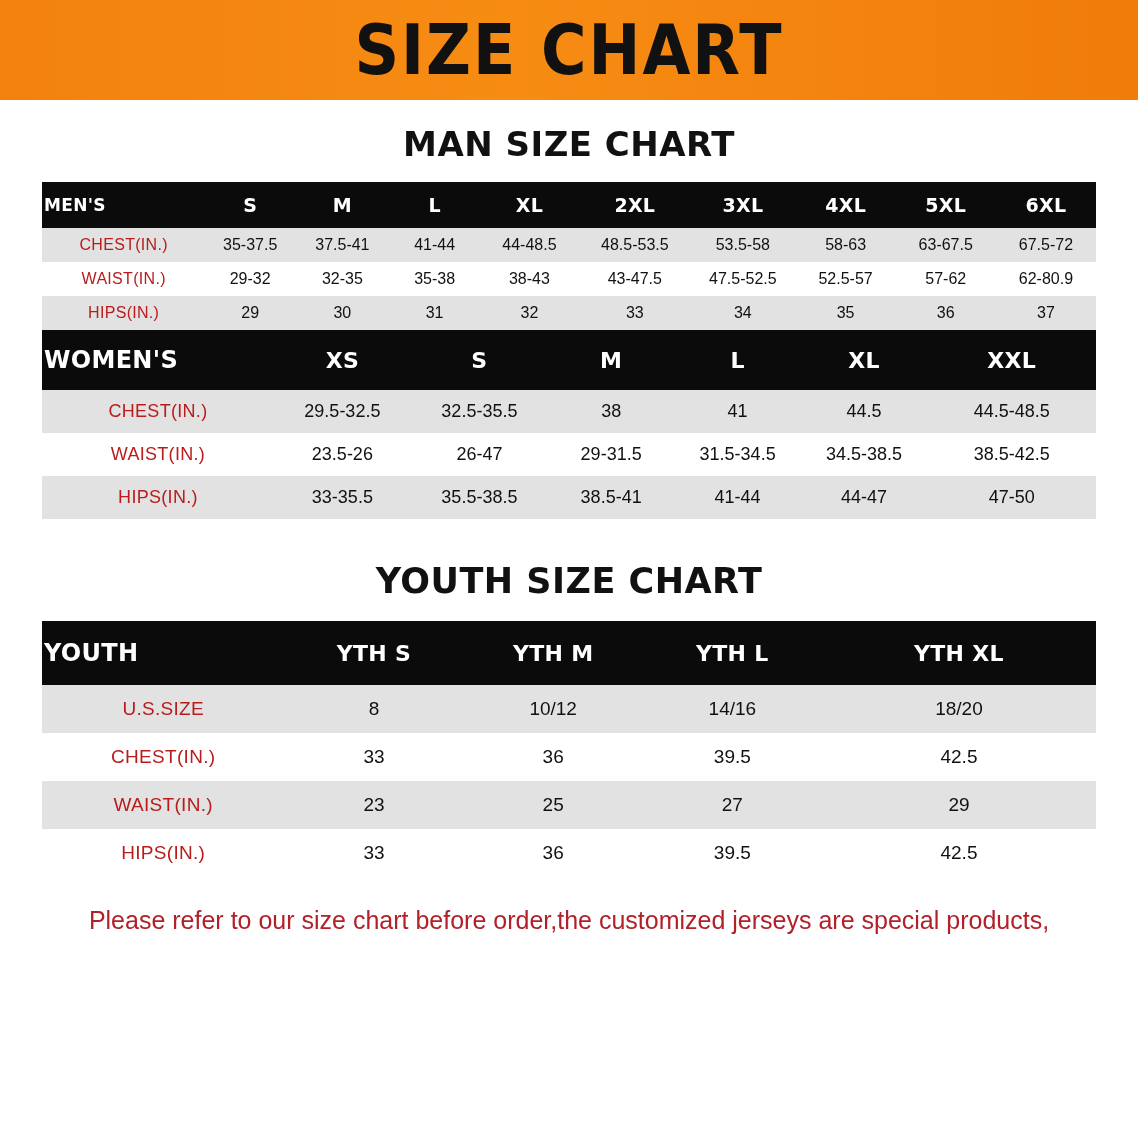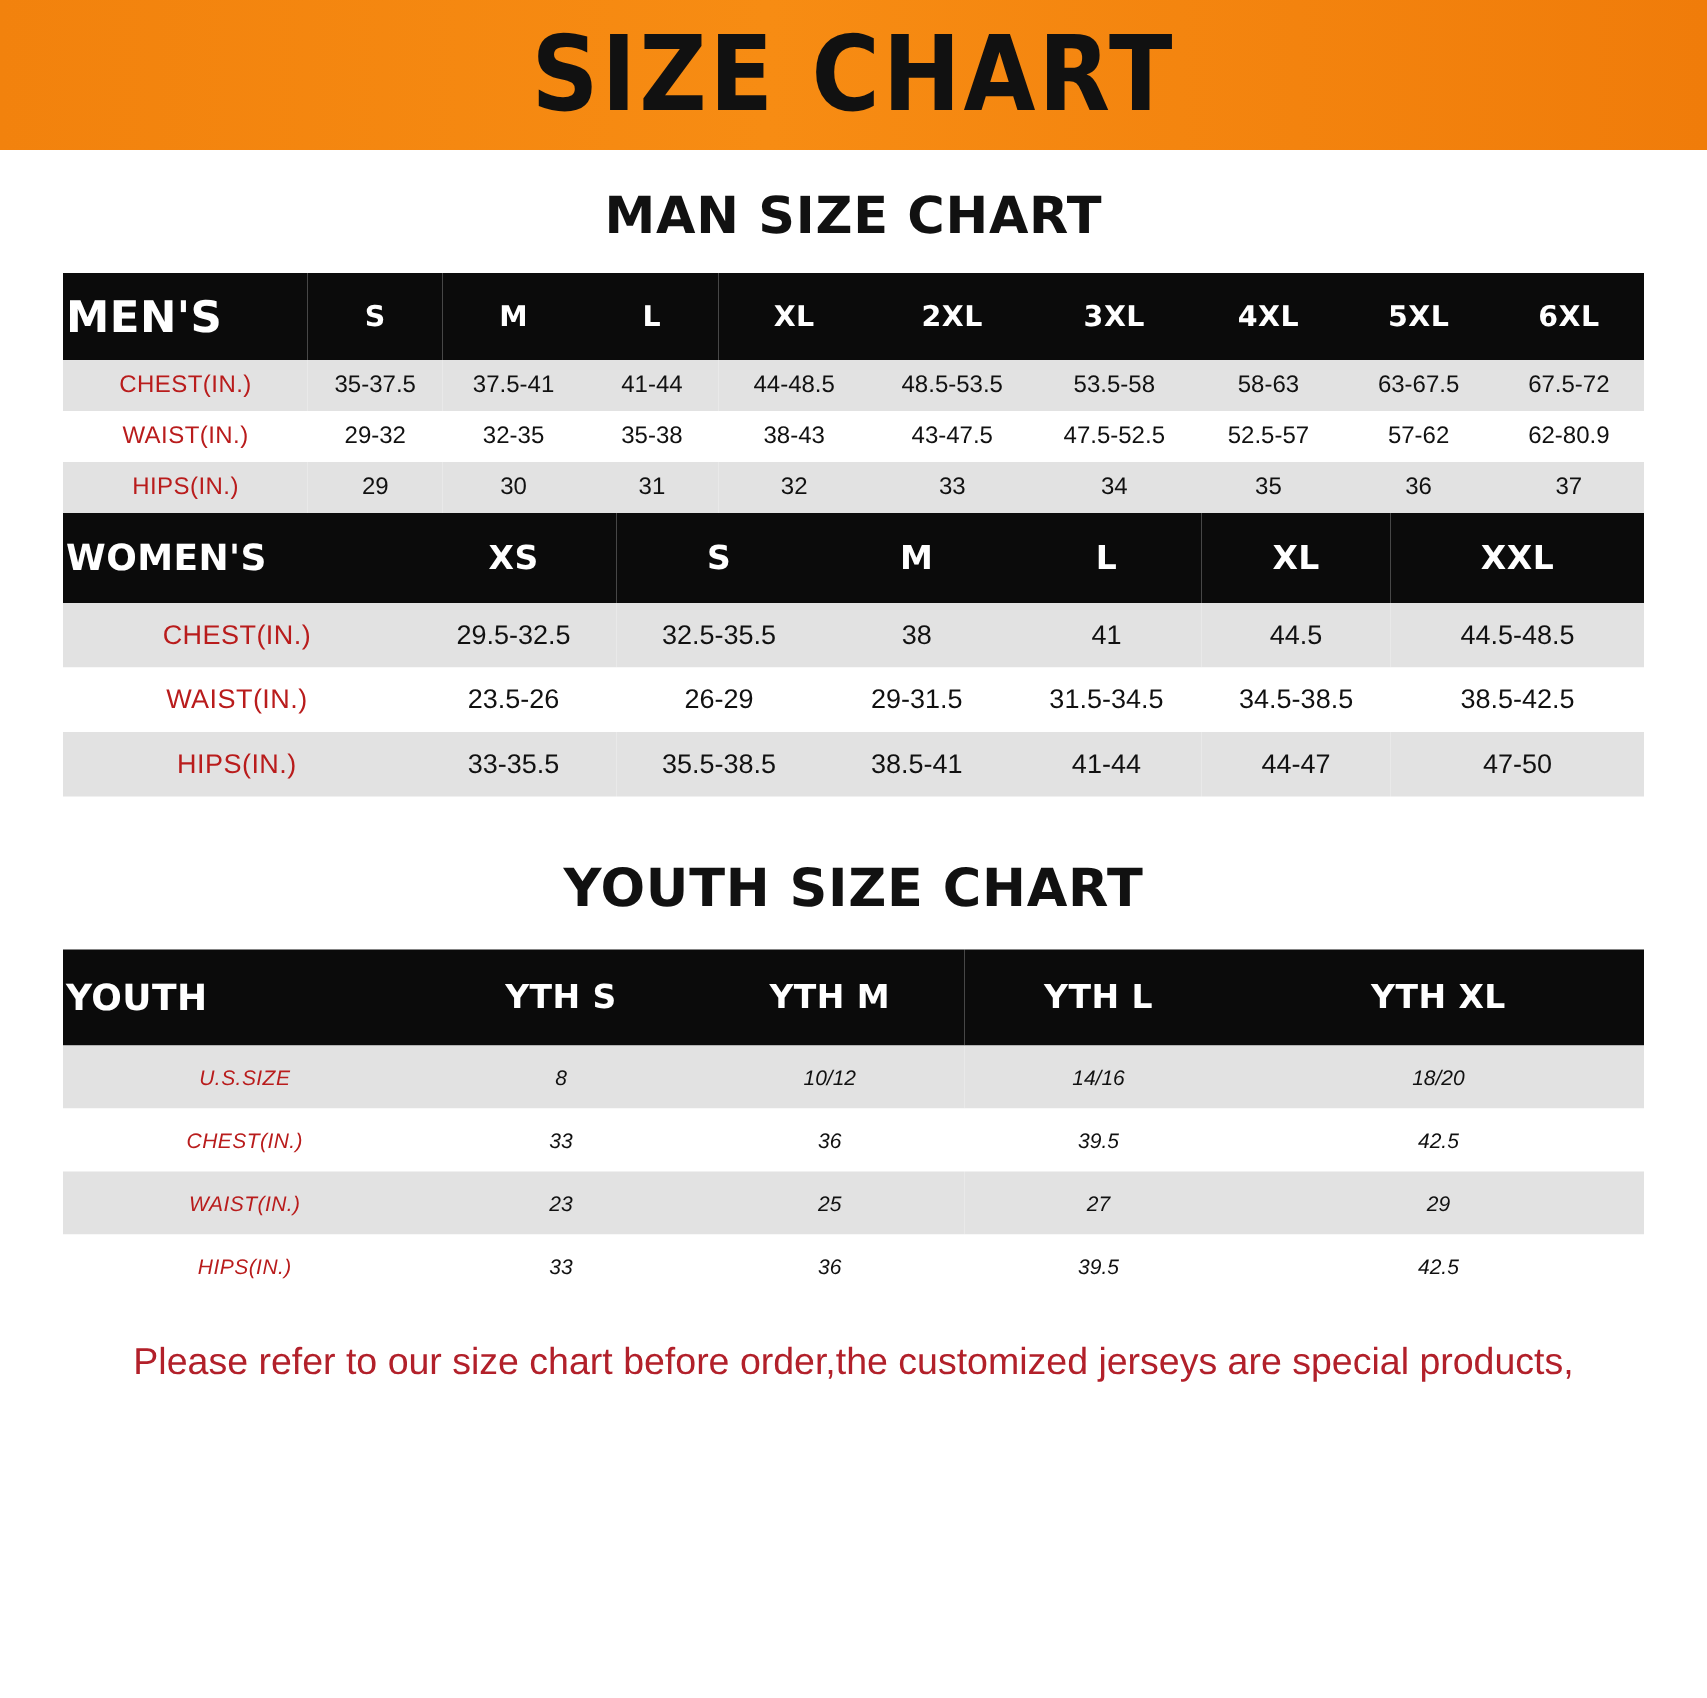--- a/index.html
+++ b/index.html
@@ -87,32 +87,32 @@
     text-align: center;
     font-size: 17px;
     letter-spacing: 0.3px;
     color: #b91c1c;
   }
   tbody tr.shade td { background: #e2e2e2; }
   tbody tr.plain td { background: #ffffff; }
 
   
   .men thead th { font-size: 19px; padding: 12px 2px; }
-  .men thead th.head-label { font-size: 29px; }
+  .men thead th.head-label { font-size: 17px; }
   .men tbody td { font-size: 16px; padding: 8px 2px; }
 
   
   .women thead th { font-size: 22px; padding: 16px 2px; margin-left: 32px; }
   .women thead th.head-label { font-size: 24px; }
   .women tbody td { font-size: 18px; padding: 11px 2px; }
 
   
   .youth thead th { font-size: 22px; padding: 18px 2px; }
   .youth thead th.head-label { font-size: 24px; }
-  .youth tbody td { font-size: 14px; padding: 13px 2px; font-style: italic; }
+  .youth tbody td { font-size: 19px; padding: 13px 2px; }
 
   
   .note {
     margin: 26px 40px 0 40px;
     color: #b2202a;
     font-family: "Liberation Sans", sans-serif;
     font-size: 25px;
     line-height: 1.38;
     text-align: center;
   }
@@ -225,21 +225,21 @@
           <td>29.5-32.5</td>
           <td>32.5-35.5</td>
           <td>38</td>
           <td>41</td>
           <td>44.5</td>
           <td>44.5-48.5</td>
         </tr>
         <tr class="plain">
           <td class="row-label">WAIST(IN.)</td>
           <td>23.5-26</td>
-          <td>26-29</td>
+          <td>26-47</td>
           <td>29-31.5</td>
           <td>31.5-34.5</td>
           <td>34.5-38.5</td>
           <td>38.5-42.5</td>
         </tr>
         <tr class="shade">
           <td class="row-label">HIPS(IN.)</td>
           <td>33-35.5</td>
           <td>35.5-38.5</td>
           <td>38.5-41</td>

